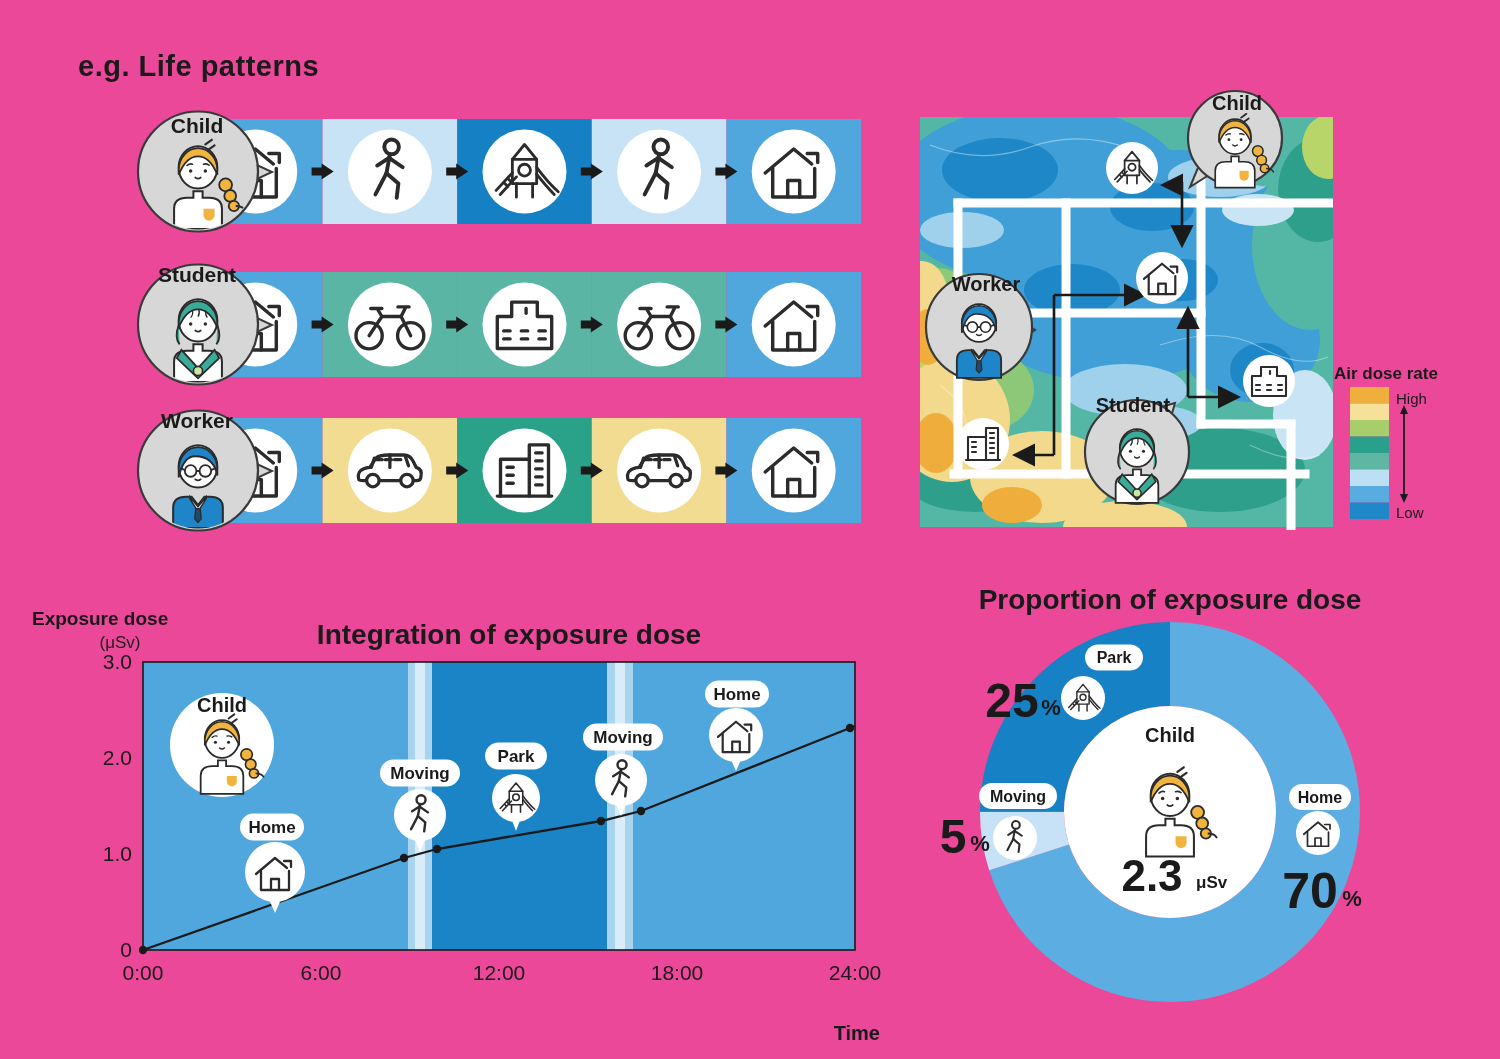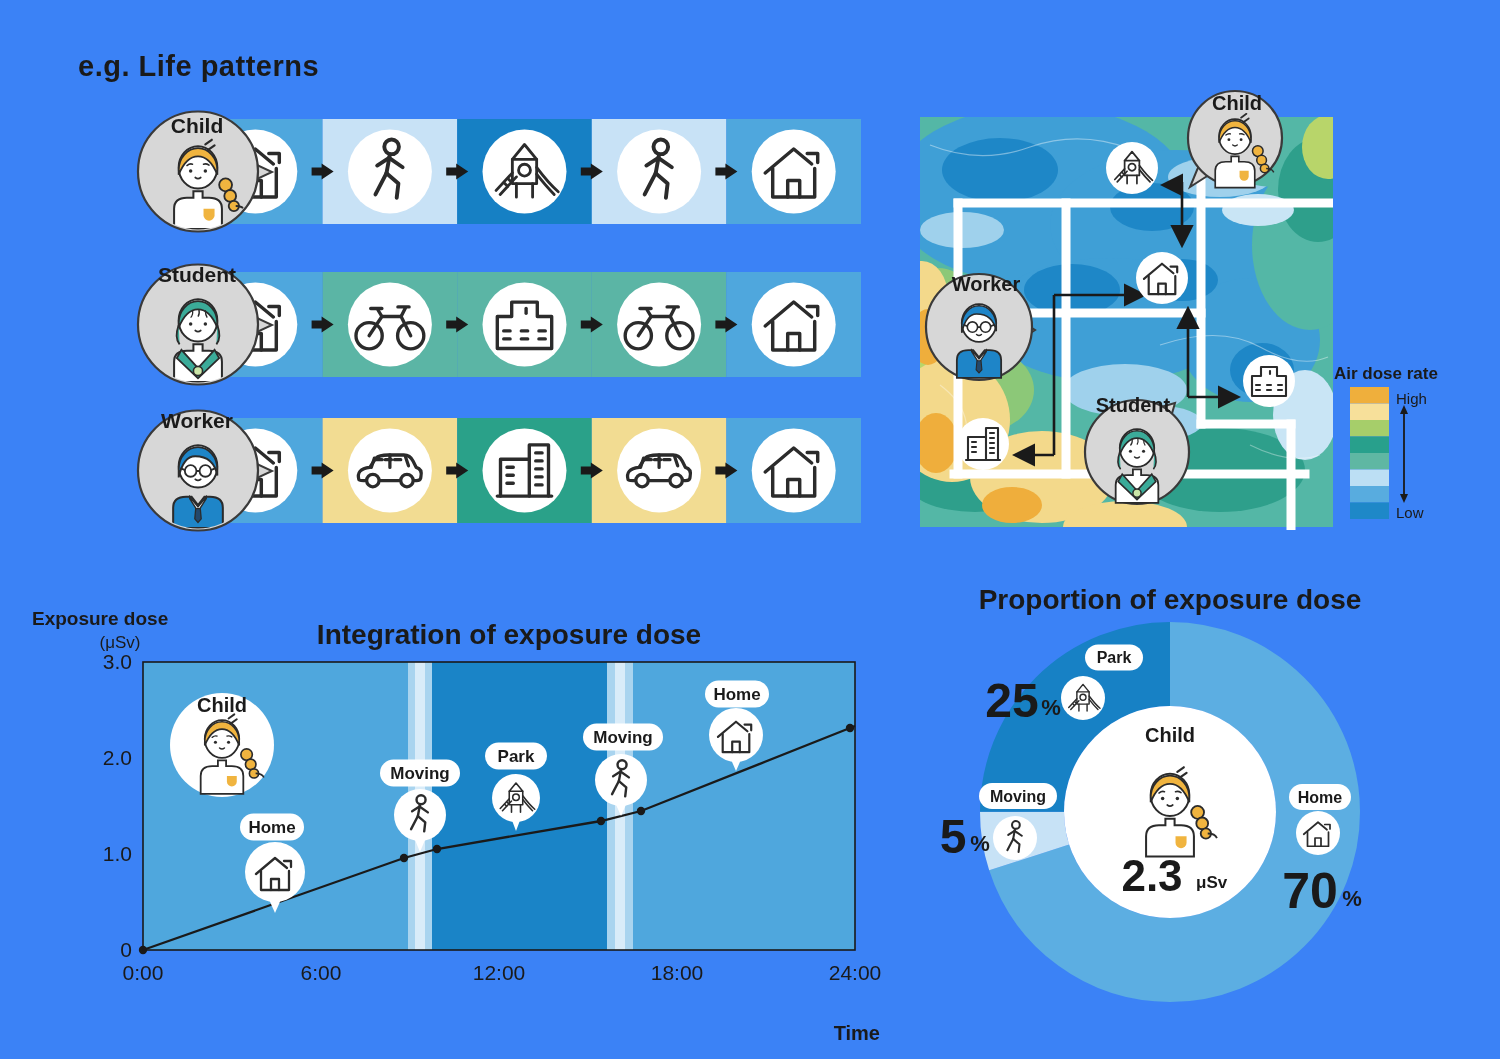--- a/index.html
+++ b/index.html
@@ -1,16 +1,16 @@
 <!DOCTYPE html>
 <html><head>
 <meta charset="utf-8">
 <style>
   html,body{margin:0;padding:0;background:#fff;}
-  .canvas{position:relative;width:1500px;height:1059px;background:#3b82f6;overflow:hidden;
+  .canvas{position:relative;width:1500px;height:1059px;background:#ec4899;overflow:hidden;
           font-family:"Liberation Sans",sans-serif;color:#1a1a1a;}
   .abs{position:absolute;}
   .main-title{position:absolute;left:78px;top:50px;font-size:29px;font-weight:bold;letter-spacing:.5px;}
   svg text{font-family:"Liberation Sans",sans-serif;fill:#1a1a1a;}
   .t-bold{font-weight:bold;}
 </style>
 </head>
 <body>
 
 <svg width="0" height="0" style="position:absolute" aria-hidden="true">

